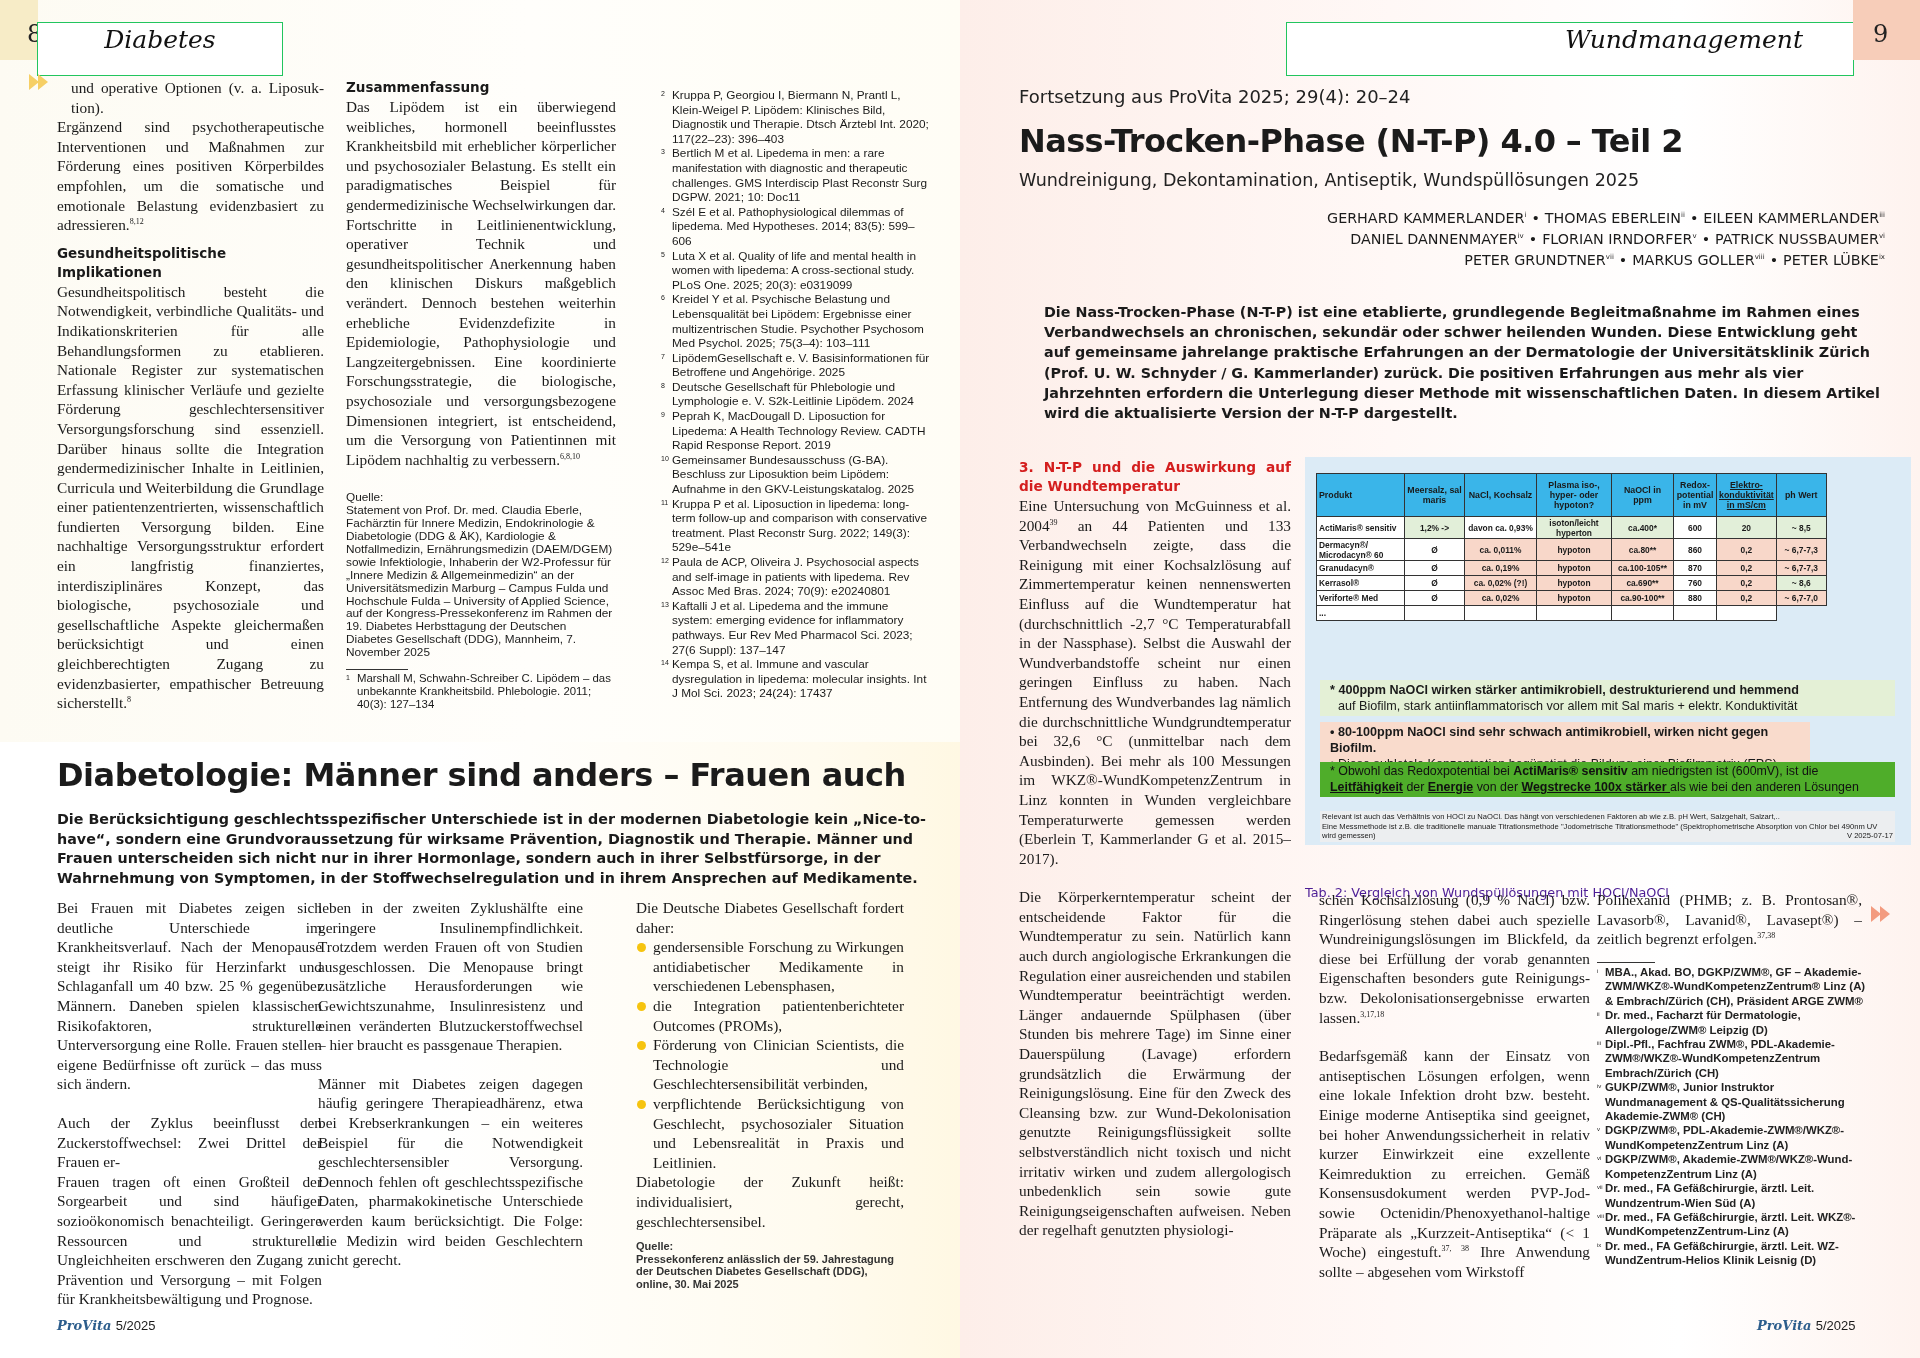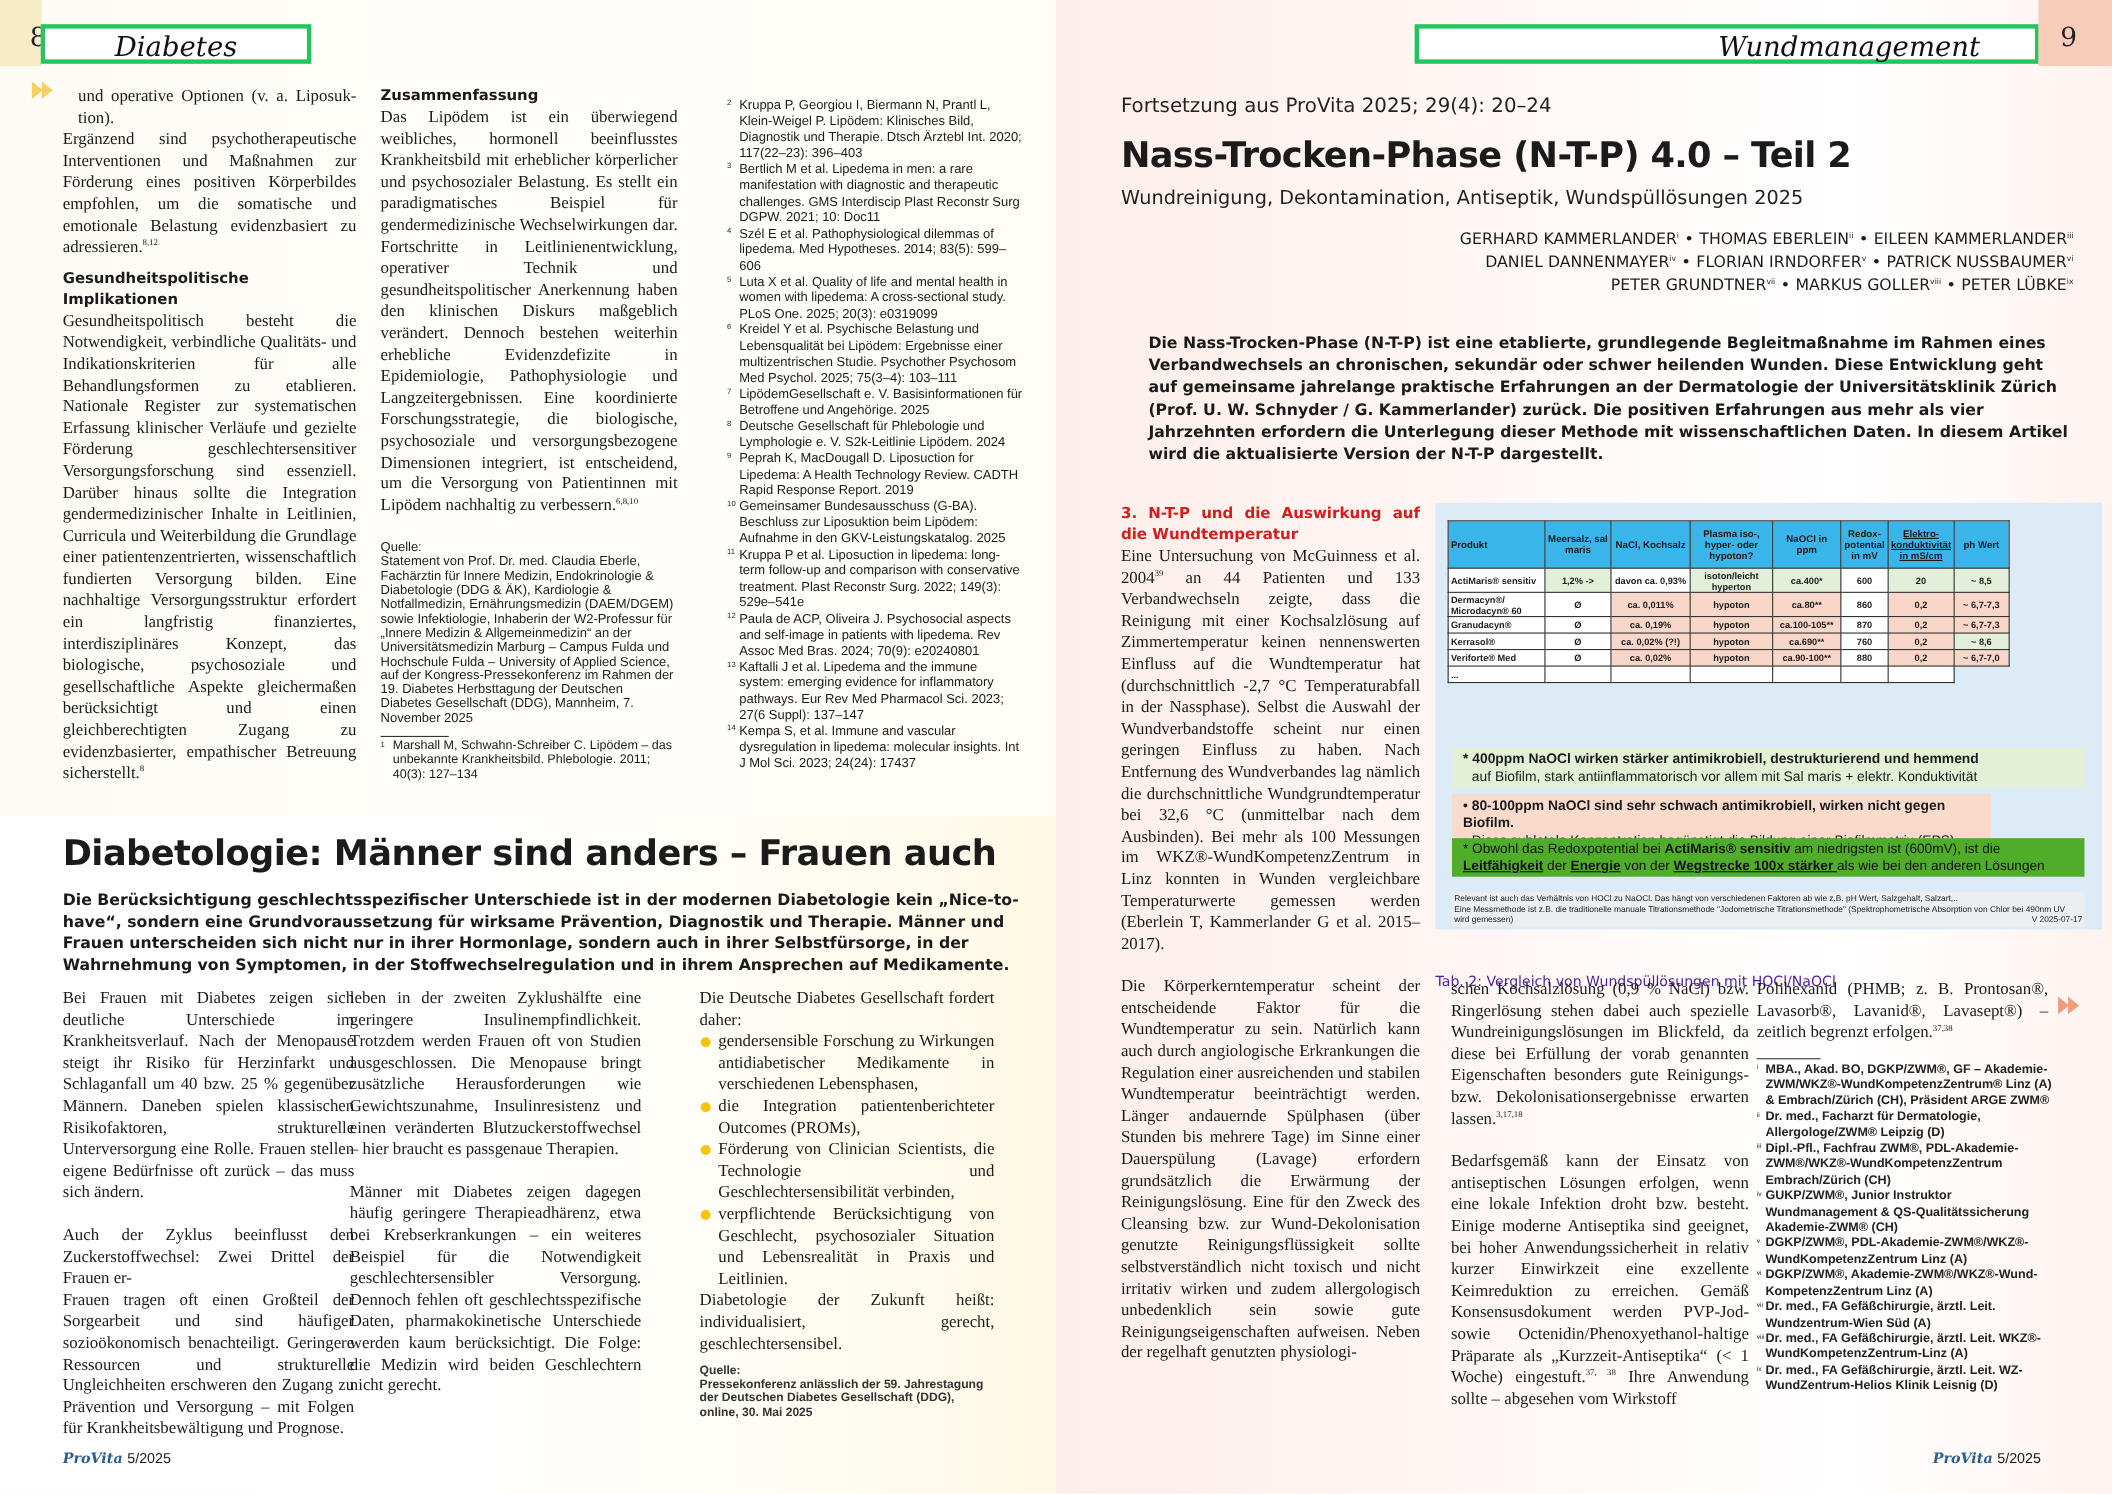--- a/index.html
+++ b/index.html
@@ -11,21 +11,21 @@
   .page-left .lower-band { position: absolute; left: 0; top: 742px; width: 960px; height: 616px;
     background: linear-gradient(90deg, #ffffff 0%, #ffffff 45%, #fffbef 85%, #fff8e3 100%); }
   .page-right { position: absolute; left: 960px; top: 0; width: 960px; height: 1358px;
     background: linear-gradient(90deg, #fdeee9 0%, #fff8f6 45%, #ffffff 75%, #fef3ef 100%); }
 
   .abs { position: absolute; }
 
   
   .pagenum-box-left { position: absolute; left: 0; top: 0; width: 38px; height: 60px; background: #f7ecc7; }
   .pagenum { position: absolute; font-family: "DejaVu Serif", serif; font-size: 24px; color: #222; }
-  .section-box { position: absolute; border: 4px solid #22c55e; background: #fff; height: 36px;
+  .section-box { position: absolute; border: 1px solid #22c55e; background: #fff; height: 54px;
     font-family: "DejaVu Serif", serif; font-style: italic; font-size: 25px; text-align: center; line-height: 34px; color: #111; }
   .pagenum-box-right { position: absolute; left: 1853px; top: 0; width: 67px; height: 60px; background: #f7cdb9; }
 
   .arrow { position: absolute; width: 0; height: 0; border-top: 8px solid transparent; border-bottom: 8px solid transparent; }
   .arrow.yellow { border-left: 10px solid #f6cf65; }
   .arrow.salmon { border-left: 10px solid #f39b7f; }
 
   .serif-body { font-family: "Liberation Serif", serif; font-size: 15.3px; line-height: 19.6px; text-align: justify; hyphens: manual; }
   .sans-head { font-family: "DejaVu Sans", sans-serif; font-weight: bold; font-size: 13.5px; line-height: 19px; }
   .small-sans { font-family: "Liberation Sans", sans-serif; font-size: 11.4px; line-height: 13.2px; }

